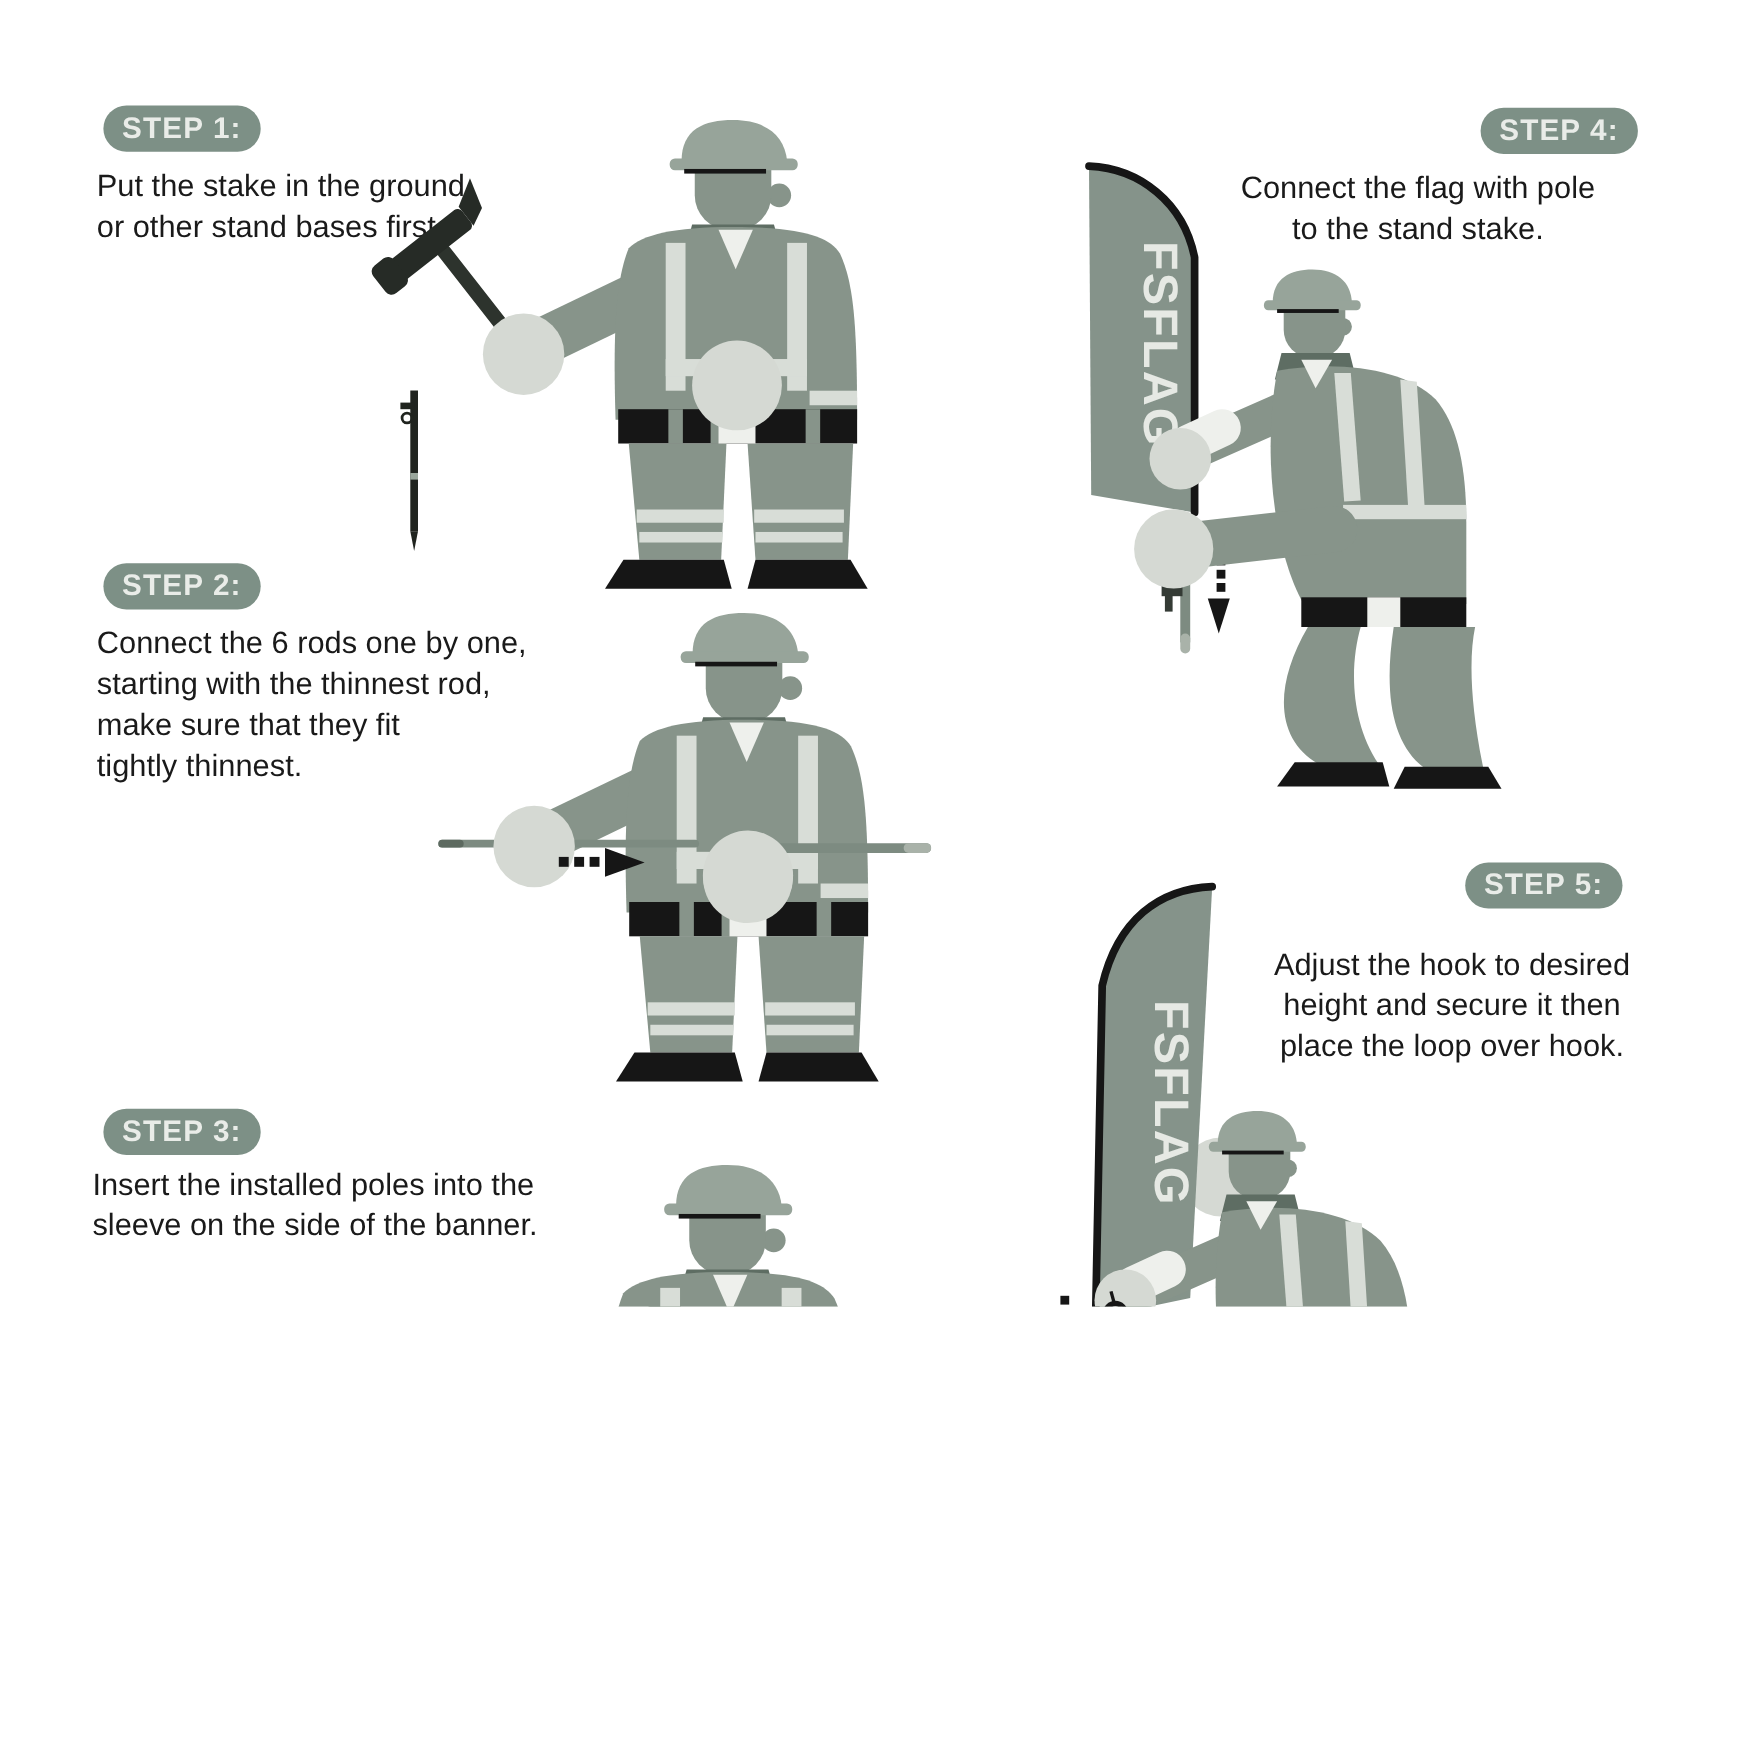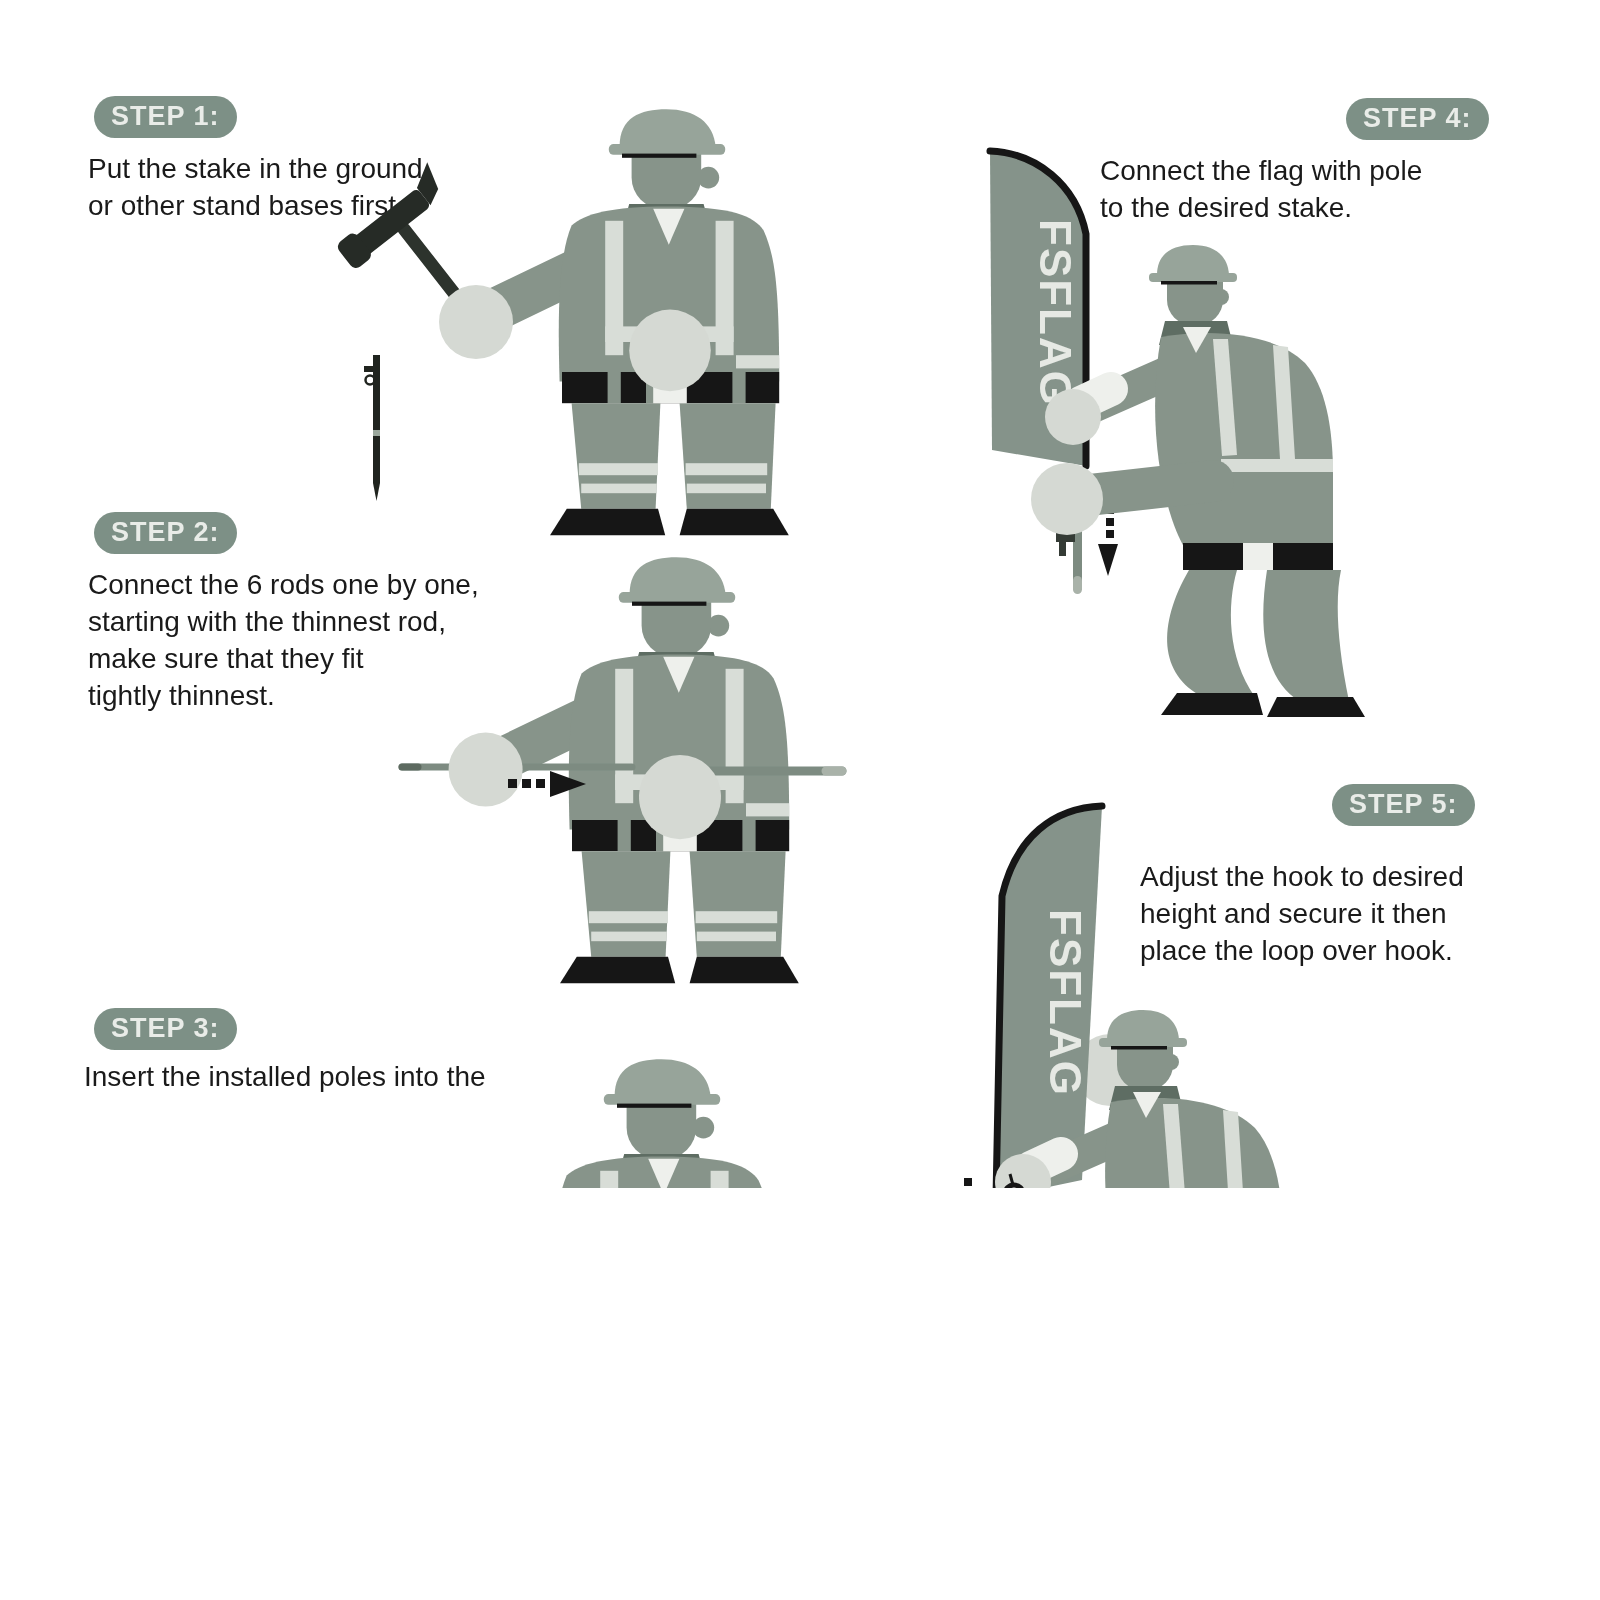--- a/index.html
+++ b/index.html
@@ -12,21 +12,21 @@
     position:absolute;display:inline-block;
     background:var(--badge);color:var(--badgetext);
     font-weight:bold;font-size:27px;line-height:30px;
     padding:5px 17px 7px 17px;border-radius:24px;letter-spacing:1px;
     white-space:nowrap;
   }
   .copy{
     position:absolute;font-weight:normal;font-size:28px;line-height:37px;
     color:var(--ink);white-space:nowrap;
   }
-  .copy.right{text-align:left;}
+  .copy.right{text-align:center;}
   .scene{position:absolute;}
   .suitFill{fill:var(--suit);}
   .suitStroke{stroke:var(--suit);}
   .hatFill{fill:var(--hat);}
   .darkFill{fill:var(--dark);}
   .stripeFill{fill:var(--stripe);}
   .handFill{fill:var(--hand);}
   .flagFill{fill:var(--flag);}
   .poleStroke{stroke:var(--pole);stroke-linecap:round;}
   .poleFill{fill:var(--pole);}
@@ -150,20 +150,21 @@
       <rect x="178" y="231" width="9" height="9" class="ink"></rect>
       <rect x="192" y="231" width="9" height="9" class="ink"></rect>
       <rect x="206" y="231" width="9" height="9" class="ink"></rect>
       <polygon points="220,223 220,249 256,236" class="ink"></polygon>
     </g>
   </svg>
 
   <div class="badge" style="left:94px;top:1008px">STEP 3:</div>
   <div class="copy" style="left:84px;top:1058px">
     <div>Insert the installed poles into the</div>
+    <div>sleeve on the side of the banner.</div>
   </div>
   <svg class="scene" style="left:140px;top:1040px" width="790" height="505" viewBox="0 0 790 505">
     <line x1="235" y1="207" x2="780" y2="298" class="poleStroke" stroke-width="7"></line>
     <line x1="762" y1="295" x2="780" y2="298" stroke="#a9b2a9" stroke-width="7" stroke-linecap="round"></line>
     <g>
       <path class="flagFill flagOutline" d="M113 217 C76 248 50 300 56 350 C62 398 94 426 133 433 L141 392 C154 402 170 403 180 393 C207 370 242 360 270 351 C312 338 334 308 346 268 L355 245 Z"></path>
       <text class="flagText flagTextSmall" transform="translate(152,302) rotate(-30)" text-anchor="middle">FSFLAG</text>
     </g>
     <g transform="translate(285,18) scale(1.2)">
       <use href="#workerStand"></use>
@@ -174,21 +175,21 @@
       <polygon points="552,287 552,311 518,299" fill="#f2f3f1"></polygon>
       <rect x="562" y="294" width="9" height="9" fill="#f2f3f1"></rect>
       <rect x="576" y="294" width="9" height="9" fill="#f2f3f1"></rect>
       <rect x="590" y="294" width="9" height="9" fill="#f2f3f1"></rect>
     </g>
   </svg>
 
   <div class="badge" style="left:1346px;top:98px">STEP 4:</div>
   <div class="copy right" style="left:1100px;top:152px;width:378px">
     <div>Connect the flag with pole</div>
-    <div>to the desired stake.</div>
+    <div>to the stand stake.</div>
   </div>
   <svg class="scene" style="left:940px;top:128px" width="460" height="624" viewBox="0 0 460 624">
     <g>
       <path class="flagFill" d="M50 23 C96 25 136 56 146 106 L146 338 L52 322 Z"></path>
       <path class="flagEdge" d="M50 23 C96 25 136 56 146 106 L146 338"></path>
       <text class="flagText" transform="translate(100,185) rotate(90)" text-anchor="middle">FSFLAG</text>
     </g>
     <rect x="133" y="344" width="9" height="112" class="poleFill"></rect>
     <rect x="133" y="448" width="9" height="18" rx="4.5" class="poletipFill"></rect>
     <line x1="124" y1="352" x2="128" y2="364" stroke="#161616" stroke-width="3"></line>

